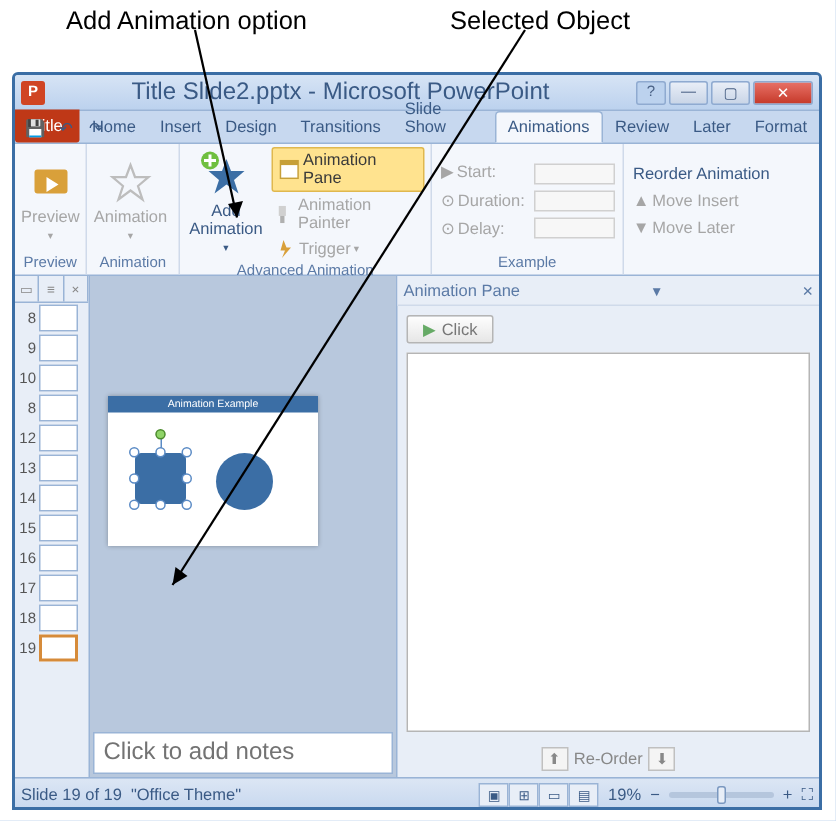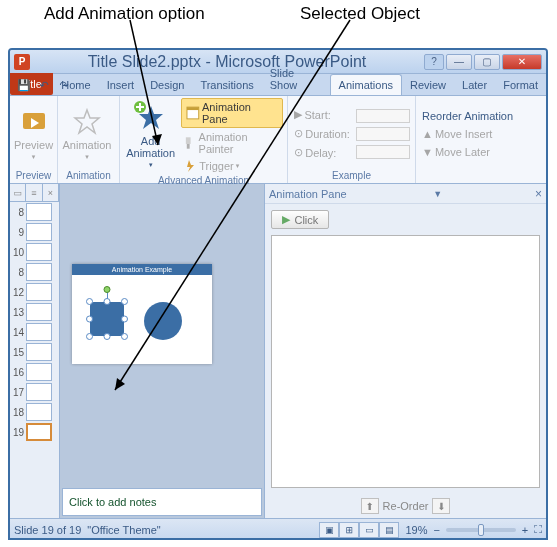--- a/index.html
+++ b/index.html
@@ -59,21 +59,21 @@
   .slide-title { background: #3b6ea5; color: #fff; font-size: 7px; text-align:center; padding: 2px; }
 
   .sel-shape { position:absolute; left: 18px; top: 38px; width: 34px; height: 34px; }
   .sel-shape .sq { width:100%; height:100%; background:#3b6ea5; border-radius:4px; }
   .handle { position:absolute; width:7px; height:7px; background:#fff; border:1px solid #5b8bc5; border-radius:50%; }
   .rot-handle { position:absolute; width:7px; height:7px; background:#8fd468; border:1px solid #4c8b2d; border-radius:50%; left:50%; top:-16px; transform:translateX(-50%); }
   .rot-line { position:absolute; left:50%; top:-10px; width:1px; height:10px; background:#5b8bc5; }
 
   .circ-shape { position:absolute; left: 72px; top: 38px; width: 38px; height: 38px; background:#3b6ea5; border-radius:50%; }
 
-  .notes-bar { height: 28px; background:#fff; border:1px solid #9ab4d6; margin: 0 2px 2px 2px; display:flex; align-items:center; padding:0 6px; color:#14532d; font-size:11px; position: absolute; bottom: 0; left: 0; right: 0; }
+  .notes-bar { height: 28px; background:#fff; border:1px solid #9ab4d6; margin: 0 2px 2px 2px; display:flex; align-items:center; padding:0 6px; color:#737373; font-size:16px; position: absolute; bottom: 0; left: 0; right: 0; }
 
   .anim-pane { width: 282px; background:#e8eef7; border-left:1px solid #9ab4d6; display:flex; flex-direction:column; }
   .anim-pane-head { height: 20px; background:#e8eef7; border-bottom:1px solid #cfdaea; display:flex; align-items:center; padding: 0 4px; color:#5b7aa6; font-size:11px; }
   .anim-pane-head .x { margin-left:auto; font-size:12px; color:#5b7aa6; cursor:pointer; }
   .anim-pane-head .drop { margin-right: 6px; font-size: 9px; }
   .play-row { padding: 6px; }
   .play-btn { background:linear-gradient(#fefefe,#e6e6e6); border:1px solid #b5b5b5; border-radius:2px; padding: 2px 10px; display:inline-flex; align-items:center; gap:4px; color:#777; }
   .anim-list { flex:1; background:#fff; margin: 0 6px 6px 6px; border:1px solid #b5b5b5; }
   .reorder-row { text-align:center; padding:4px; color:#888; font-size:11px; display:flex; align-items:center; justify-content:center; gap:4px; }
   .reorder-btn { width:18px; height:16px; border:1px solid #c0c0c0; background:#f4f4f4; display:inline-flex; align-items:center; justify-content:center; font-size:10px; color:#888; }

